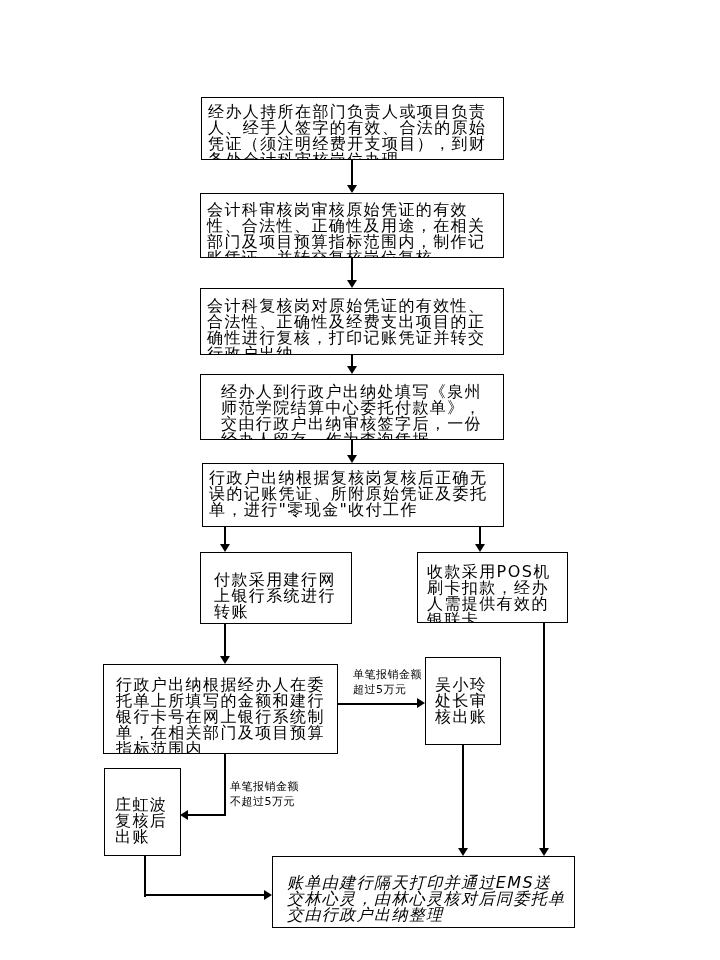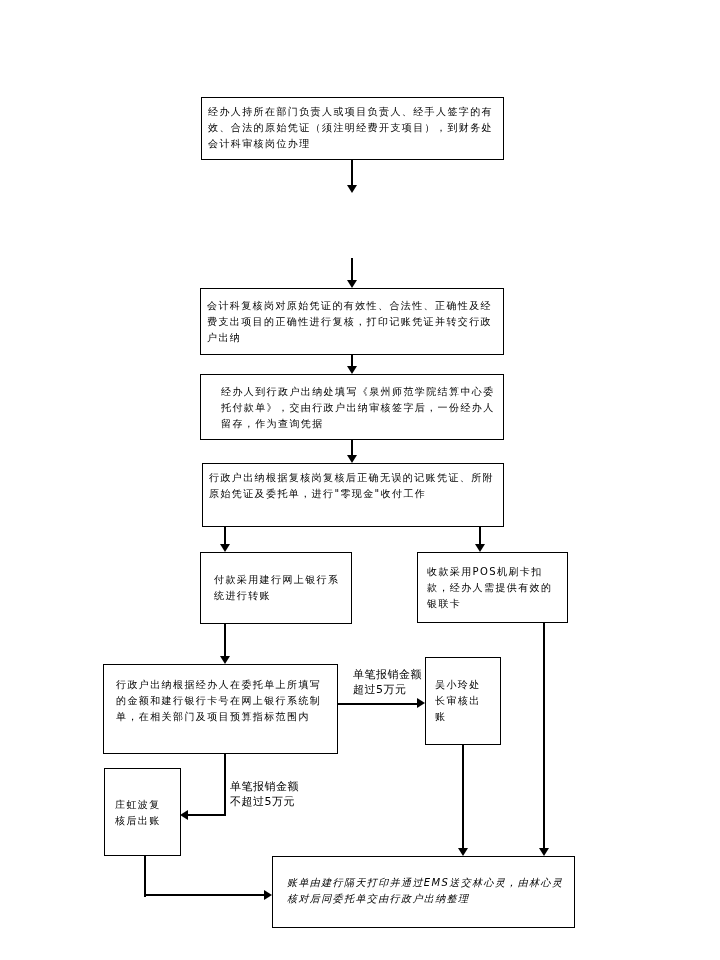--- a/index.html
+++ b/index.html
@@ -9,21 +9,21 @@
     background:#ffffff;
     font-family:"DejaVu Sans", sans-serif;
     color:#000000;
     overflow:hidden;
   }
   .node{
     position:absolute;
     box-sizing:border-box;
     border:1px solid #000000;
     background:#ffffff;
-    font-size:10px;
+    font-size:16px;
     line-height:16px;
     letter-spacing:1.4px;
     color:#000000;
     overflow:hidden;
   }
   #n1 {left:201px;top:97px; width:303px;height:63px;padding:6px 6px 0 6px;}
   #n2 {left:200px;top:193px;width:304px;height:65px;padding:8px 6px 0 6px;}
   #n3 {left:200px;top:288px;width:304px;height:67px;padding:9px 6px 6px 6px;}
   #n4 {left:200px;top:374px;width:304px;height:66px;padding:9px 6px 0 20px;}
   #n5 {left:202px;top:463px;width:302px;height:64px;padding:6px 6px 0 6px;}
@@ -54,20 +54,21 @@
   .arrow-left{position:absolute;width:0;height:0;
     border-top:5px solid transparent;border-bottom:5px solid transparent;
     border-right:8px solid #000000;}
 </style>
 </head>
 <body>
 
 <div id="page">
 
   <div class="node" id="n1">经办人持所在部门负责人或项目负责人、经手人签字的有效、合法的原始凭证（须注明经费开支项目），到财务处会计科审核岗位办理</div>
+  <div class="node" id="n2">会计科审核岗审核原始凭证的有效性、合法性、正确性及用途，在相关部门及项目预算指标范围内，制作记账凭证，并转交复核岗位复核</div>
   <div class="node" id="n3">会计科复核岗对原始凭证的有效性、合法性、正确性及经费支出项目的正确性进行复核，打印记账凭证并转交行政户出纳</div>
   <div class="node" id="n4">经办人到行政户出纳处填写《泉州师范学院结算中心委托付款单》，交由行政户出纳审核签字后，一份经办人留存，作为查询凭据</div>
   <div class="node" id="n5">行政户出纳根据复核岗复核后正确无误的记账凭证、所附原始凭证及委托单，进行"零现金"收付工作</div>
   <div class="node" id="n6">付款采用建行网上银行系统进行转账</div>
   <div class="node" id="n7">收款采用POS机刷卡扣款，经办人需提供有效的银联卡</div>
   <div class="node" id="n8">行政户出纳根据经办人在委托单上所填写的金额和建行银行卡号在网上银行系统制单，在相关部门及项目预算指标范围内</div>
   <div class="node" id="n9">吴小玲处长审核出账</div>
   <div class="node" id="n10">庄虹波复核后出账</div>
   <div class="node" id="n11">账单由建行隔天打印并通过EMS送交林心灵，由林心灵核对后同委托单交由行政户出纳整理</div>
 

